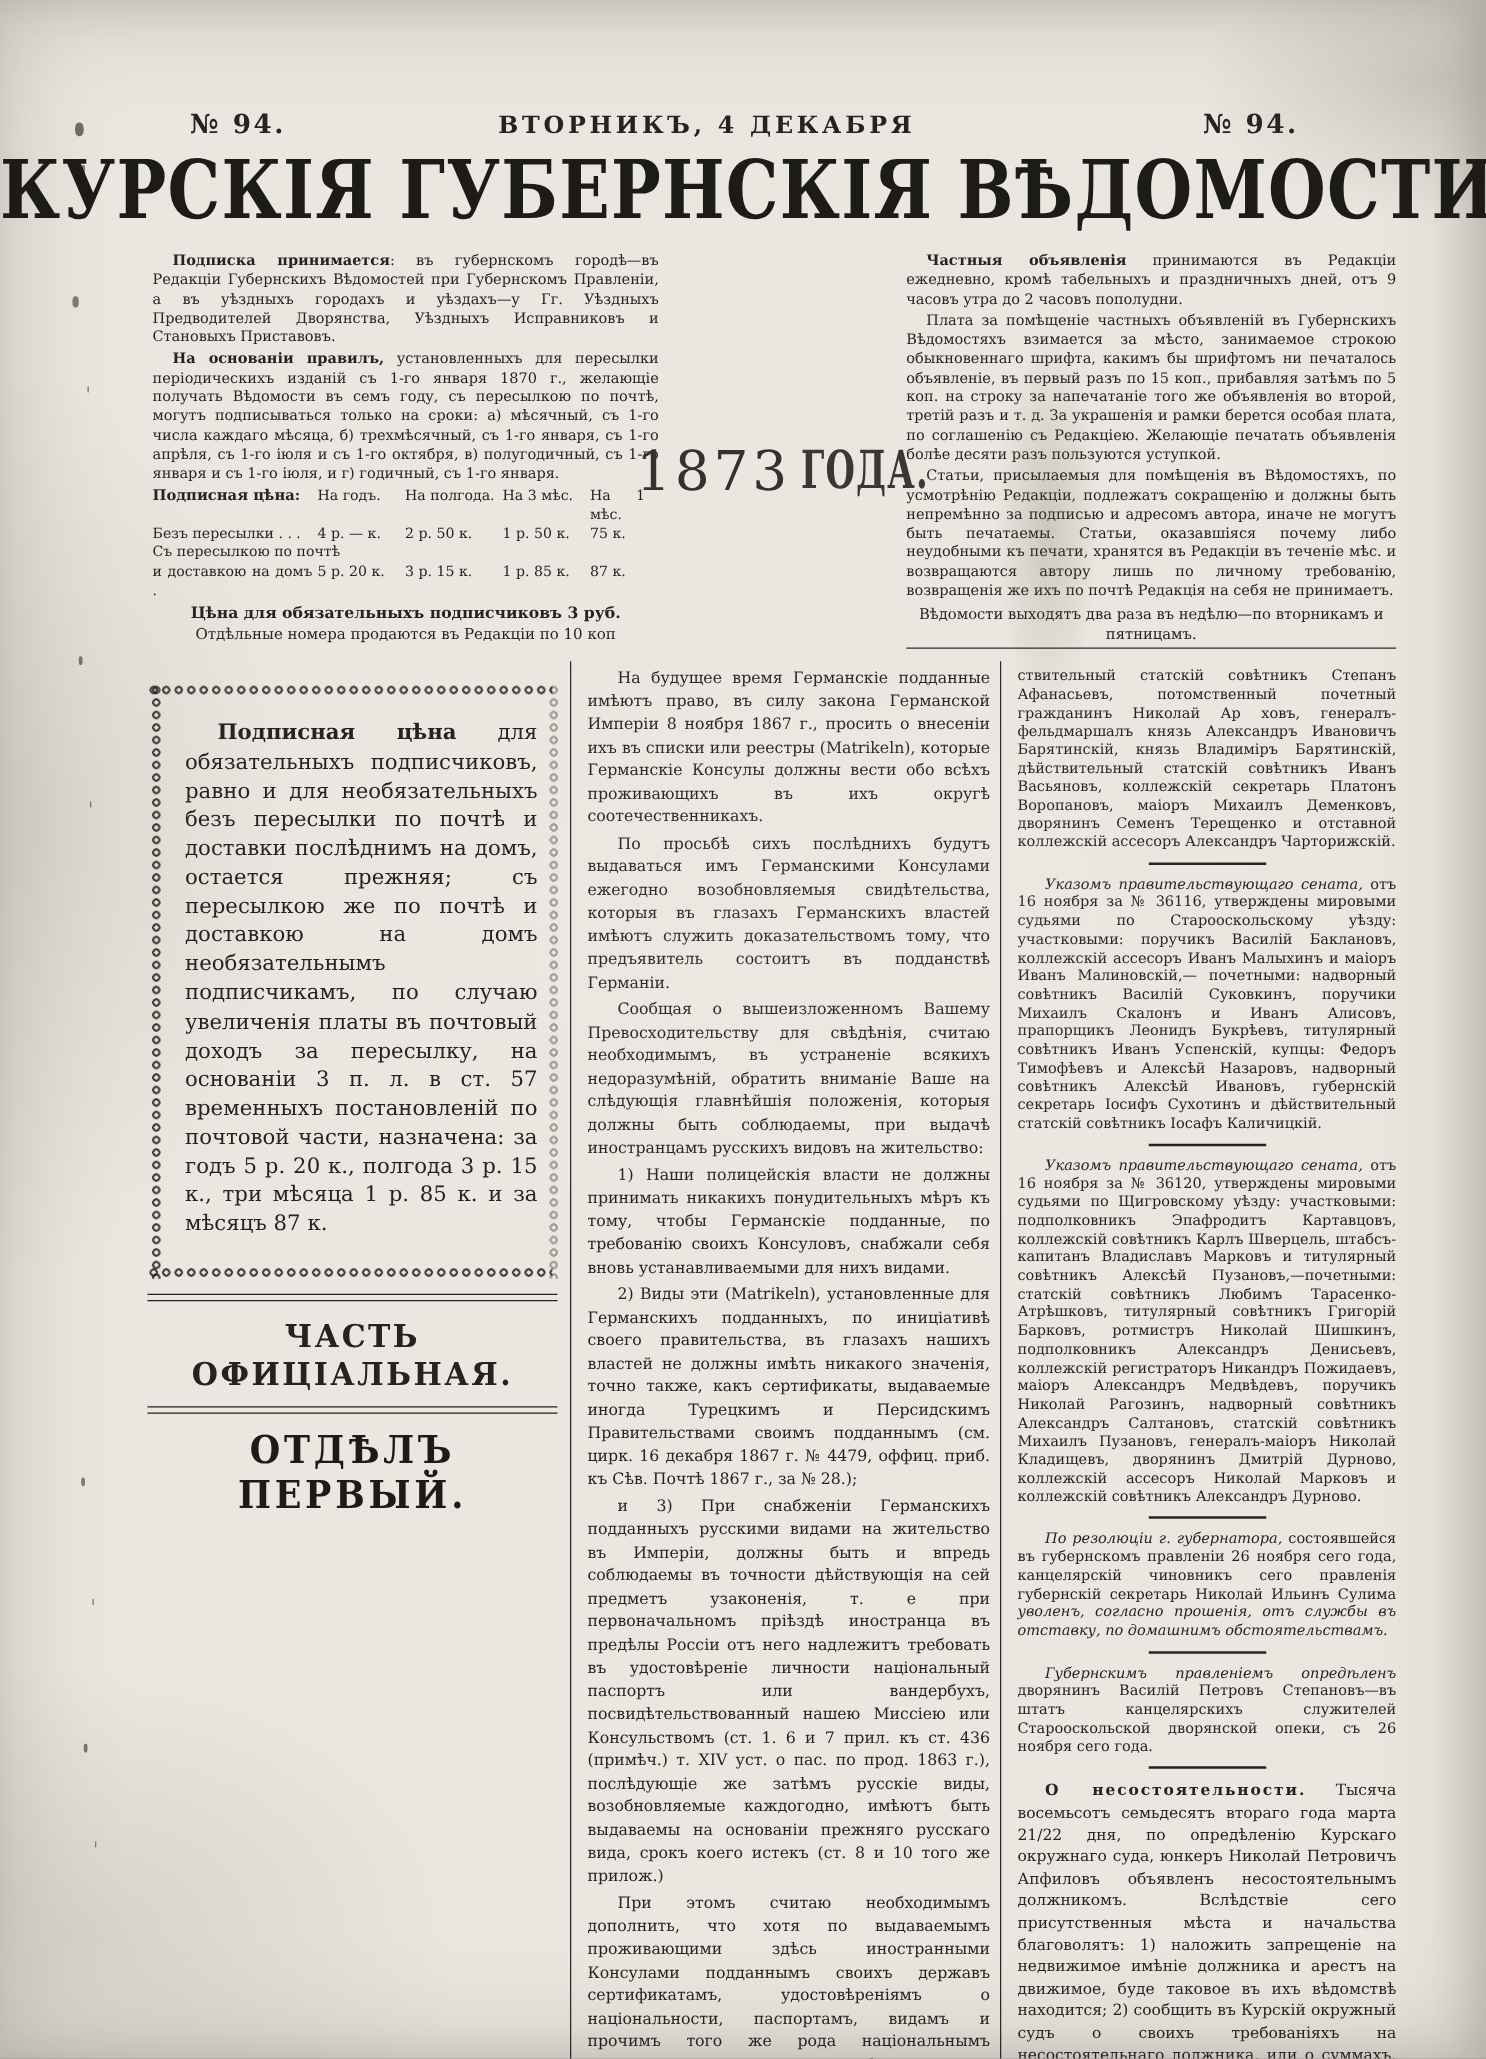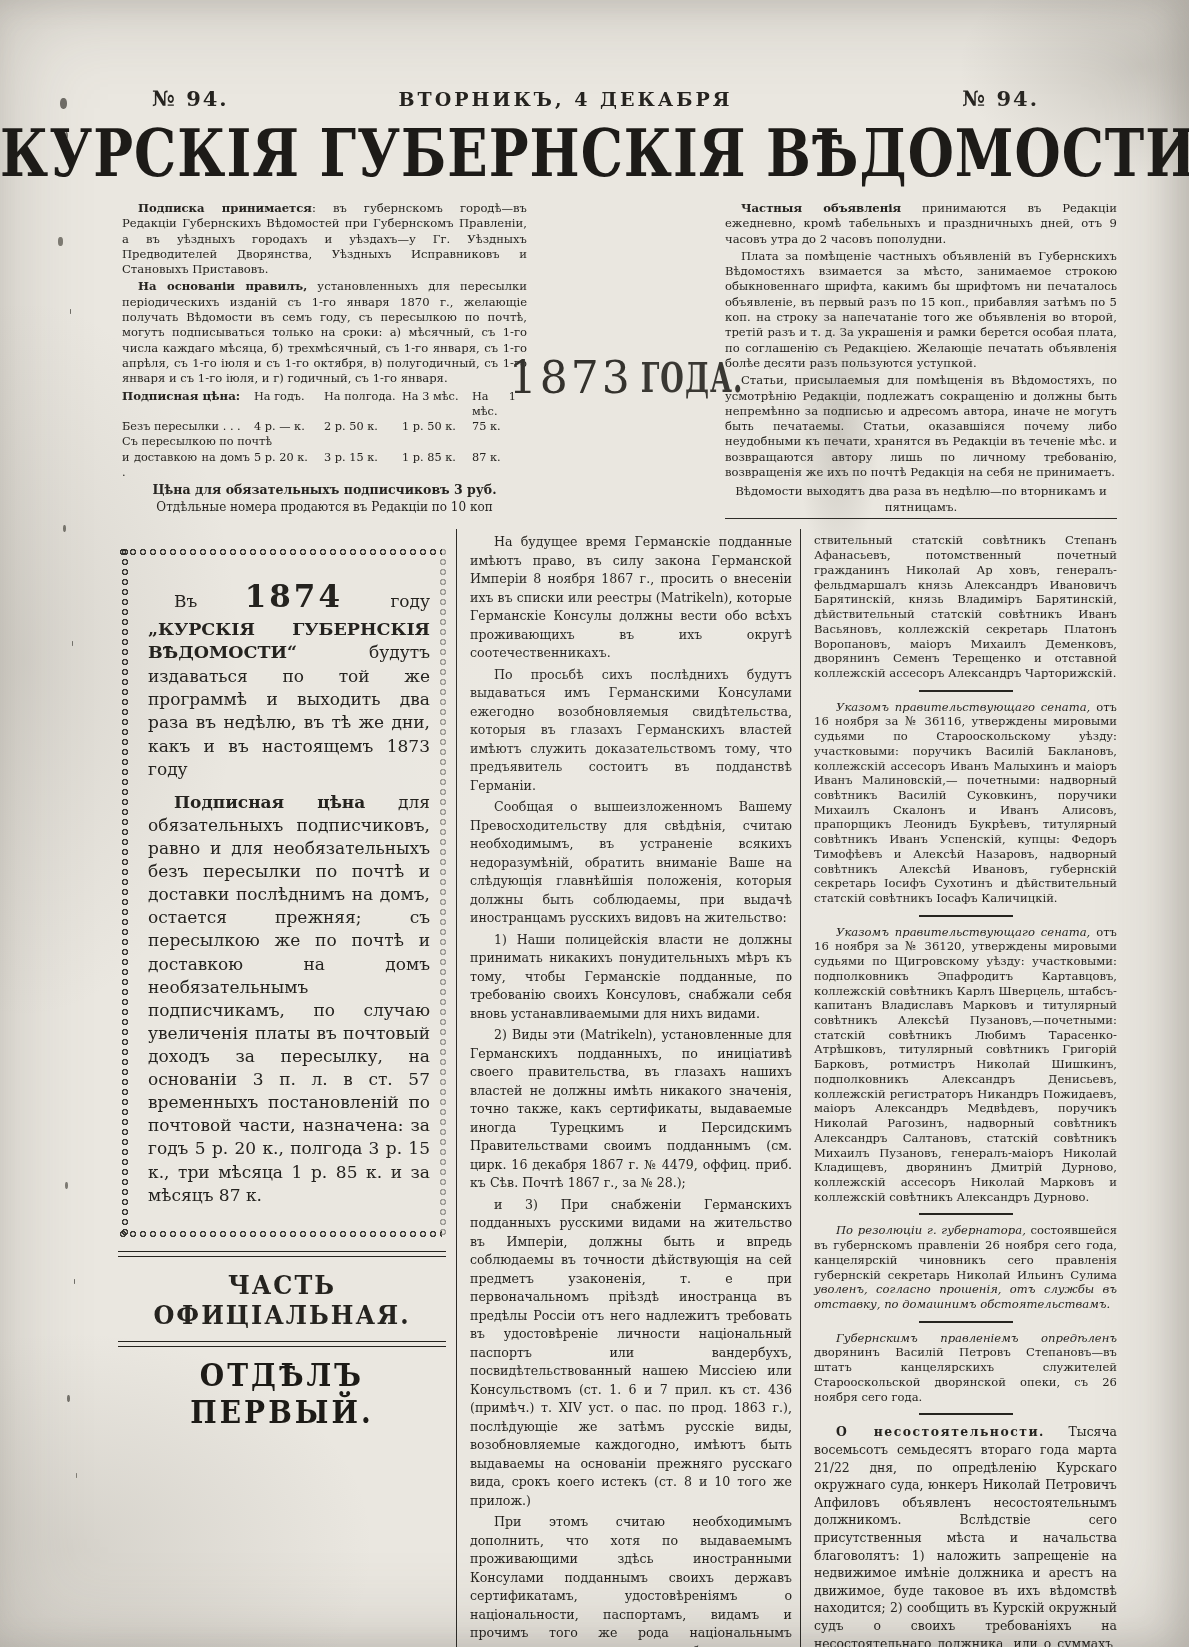--- a/index.html
+++ b/index.html
@@ -149,21 +149,20 @@
   <div class="mid-space"></div>
 
   <div class="cols">
 
     <div class="col1">
       <div class="ornbox">
         <div class="chain top"></div>
         <div class="chain left"></div>
         <div class="chain right"></div>
         <div class="chain bottom"></div>
-        <p><span>Въ </span><span class="yr1874">1874</span><span> году </span><span class="boxtitle">„КУРСКІЯ ГУБЕРНСКІЯ ВѢДОМОСТИ“</span><span> будутъ издаваться по той же программѣ и выходить два раза въ недѣлю, въ тѣ же дни, какъ и въ настоящемъ 1873 году</span></p>
         <p><b>Подписная цѣна</b><span> для обязательныхъ подписчиковъ, равно и для необязательныхъ безъ пересылки по почтѣ и доставки послѣднимъ на домъ, остается прежняя; съ пересылкою же по почтѣ и доставкою на домъ необязательнымъ подписчикамъ, по случаю увеличенія платы въ почтовый доходъ за пересылку, на основаніи 3 п. л. в ст. 57 временныхъ постановленій по почтовой части, назначена: за годъ 5 р. 20 к., полгода 3 р. 15 к., три мѣсяца 1 р. 85 к. и за мѣсяцъ 87 к.</span></p>
       </div>
       <div class="rule2"></div>
       <div class="section-title">ЧАСТЬ ОФИЦІАЛЬНАЯ.</div>
       <div class="rule2" style="margin-top:0;"></div>
       <div class="division-title">ОТДѢЛЪ ПЕРВЫЙ.</div>
 
     </div>
 
     <div class="col2">

